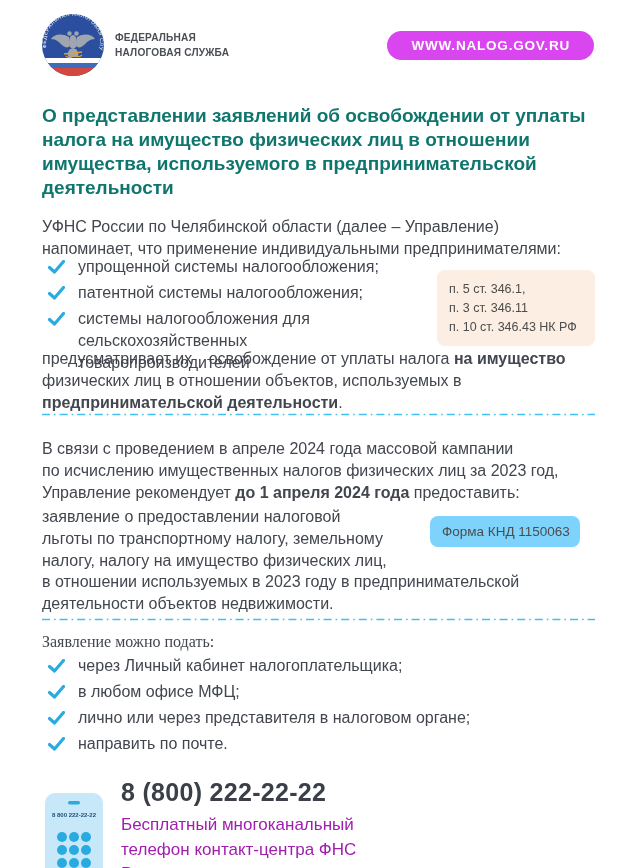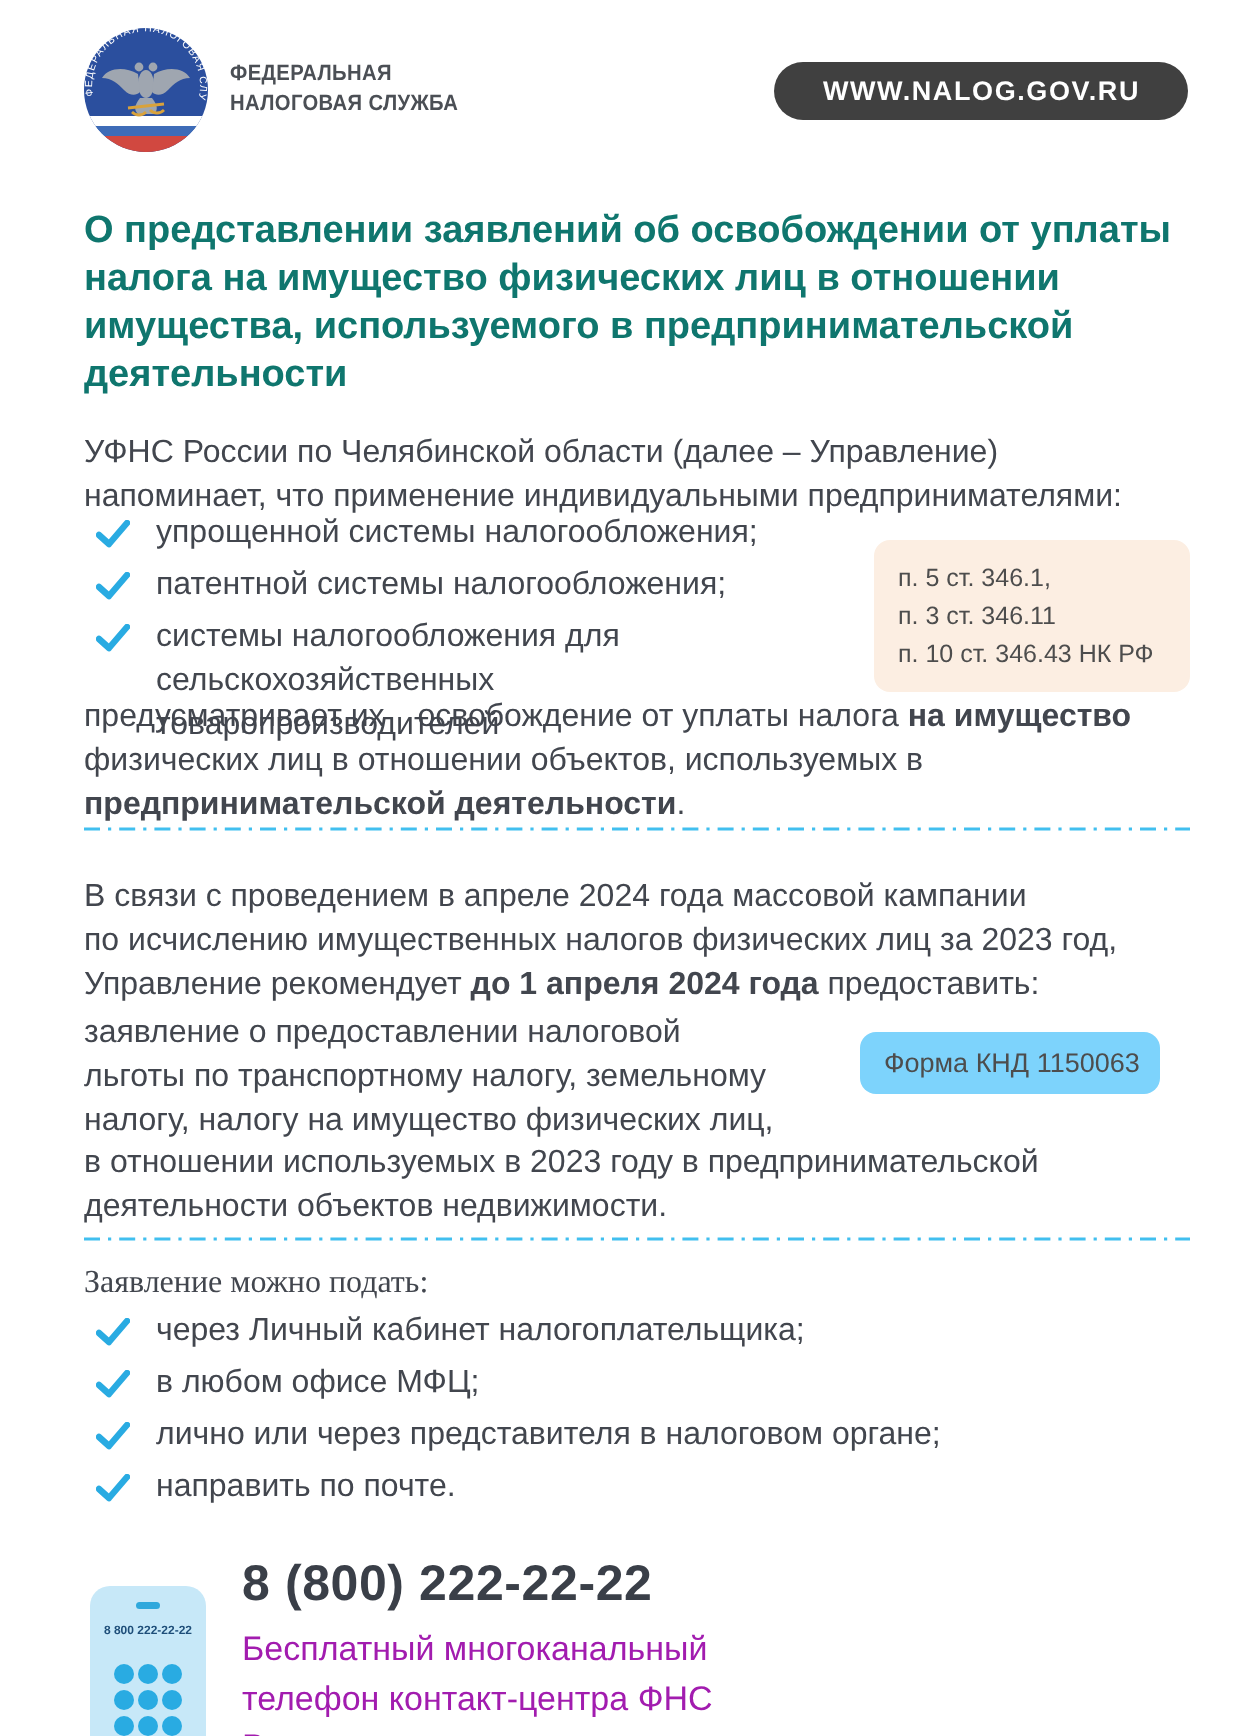--- a/index.html
+++ b/index.html
@@ -4,21 +4,21 @@
 <style>
   html,body{margin:0;padding:0;width:630px;height:868px;background:#ffffff;overflow:hidden;}
   body{font-family:"Liberation Sans","DejaVu Sans",sans-serif;color:#42464E;}
   .page{position:relative;width:630px;height:868px;background:#fff;}
 
   
   .header{position:absolute;top:12px;left:40px;right:36px;display:flex;align-items:center;}
   .logo{width:66px;height:66px;flex:0 0 auto;}
   .org-name{margin-left:9px;font-size:11px;font-weight:700;color:#4B4F55;line-height:1.32;letter-spacing:.2px;text-transform:uppercase;transform:scaleX(.92);transform-origin:left center;}
   .spacer{flex:1;}
-  .site-btn{background:#404040;color:#fff;border:none;border-radius:18px;height:29px;padding:4px 24px;font-family:inherit;font-size:13.5px;font-weight:600;letter-spacing:.8px;cursor:pointer;}
+  .site-btn{background:#d946ef;color:#fff;border:none;border-radius:18px;height:29px;padding:4px 24px;font-family:inherit;font-size:13.5px;font-weight:600;letter-spacing:.8px;cursor:pointer;}
 
   
   .blk{position:absolute;left:42px;right:36px;}
   .title{top:104px;font-size:19px;line-height:24px;font-weight:700;color:#0f766e;}
   .para{font-size:16px;line-height:22px;}
   .b-intro{top:216px;}
   .b-bullets{top:256px;}
   .b-outro{top:348px;}
   .b-campaign{top:438px;}
   .b-statement{top:506px;}

